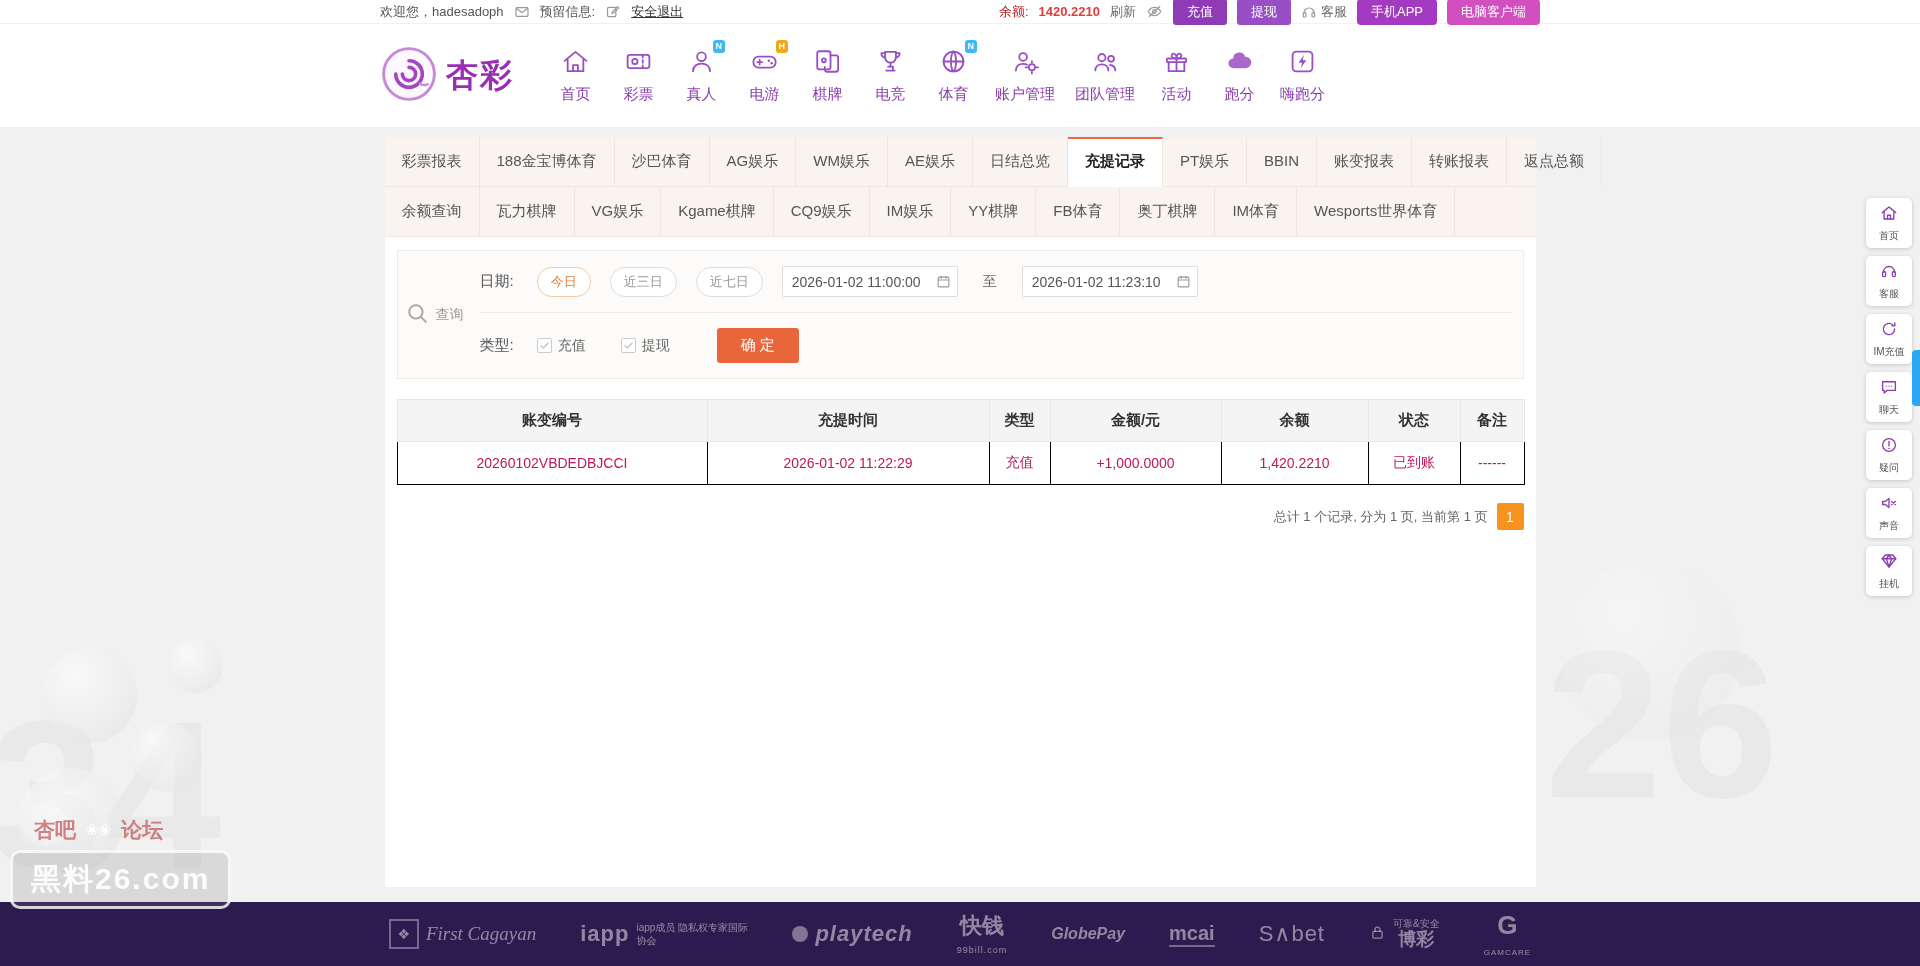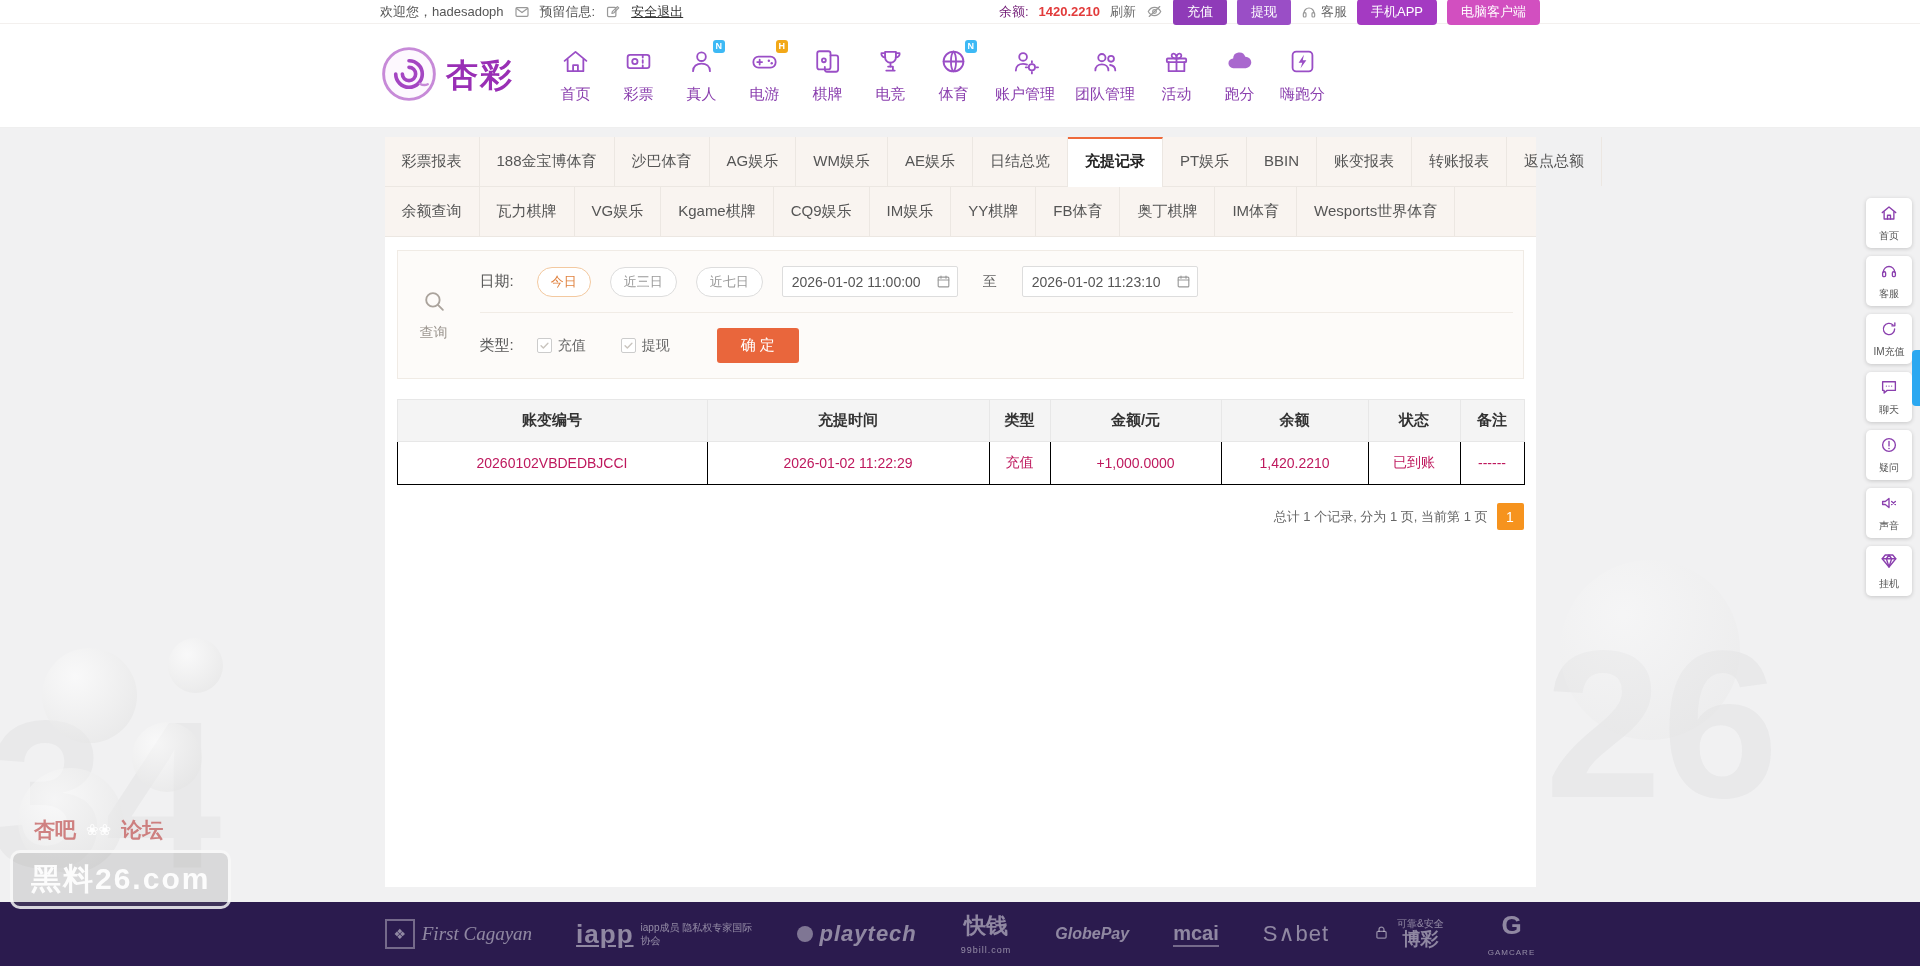--- a/index.html
+++ b/index.html
@@ -17,21 +17,21 @@
   .b3 { left:18px; top:768px; width:105px; height:105px; }
   .b4 { left:168px; top:638px; width:55px; height:55px; }
   .b5 { left:1560px; top:560px; width:180px; height:180px; opacity:.3; }
 
   
   .topbar { height:24px; background:#fff; border-bottom:1px solid #f3f0ee; position:relative; z-index:3; }
   .topbar-inner { width:1160px; margin:0 auto; height:100%; display:flex; align-items:center; gap:10px; font-size:13px; color:#555; }
   .icon { display:inline-flex; color:#999; vertical-align:middle; }
   .link-logout { color:#333; text-decoration:underline; cursor:pointer; }
   .tb-right { margin-left:auto; display:flex; align-items:center; gap:10px; }
-  .balance-label { color:#701a75; }
+  .balance-label { color:#b91c1c; }
   .balance-value { color:#e23b3b; font-weight:bold; }
   .tb-refresh { color:#666; cursor:pointer; }
   .tb-btn { color:#fff; font-size:13px; padding:4px 14px; border-radius:3px; border:none; cursor:pointer; font-family:inherit; }
   .btn-purple { background:#8f3bb8; }
   .btn-violet { background:#9a4ec6; }
   .btn-app { background:#a43ac2; border-radius:4px; }
   .btn-pc { background:#d24fc0; border-radius:4px; }
   .service { display:flex; gap:4px; color:#666; align-items:center; cursor:pointer; }
 
   
@@ -51,21 +51,21 @@
   .badge-yellow { background:#f2a818; }
 
   
   .card { width:1151px; margin:9px auto 0; background:#fff; min-height:750px; position:relative; z-index:2; }
   .tab-row { display:flex; background:#f9f4f0; border-bottom:1px solid #ece7e2; }
   .tab { padding:15px 17px; font-size:15px; color:#555; border-right:1px solid #ece7e2; cursor:pointer; white-space:nowrap; position:relative; }
   .tab.active { background:#fff; color:#222; border-top:2px solid #ee6a3c; padding-top:13px; margin-bottom:-1px; font-weight:bold; }
 
   
   .query { margin:13px 12px 0; border:1px solid #f0ebe5; background:#fdfbf9; display:flex; }
-  .query-left { width:72px; display:flex; flex-direction:column; align-items:center; justify-content:center; gap:6px; color:#aaa39c; }
+  .query-left { width:72px; display:flex; align-items:center; justify-content:center; gap:6px; color:#aaa39c; }
   .q-search-label { font-size:14px; color:#9b958f; }
   .query-main { flex:1; padding:0 10px; }
   .q-row { display:flex; align-items:center; padding:15px 0; gap:19px; }
   .q-row + .q-row { border-top:1px solid #f1ece6; }
   .q-label-inline { font-size:15px; color:#555; margin-right:4px; }
   .pill { border:1px solid #ddd; background:#fff; color:#999; font-size:13px; padding:5px 13px; border-radius:15px; cursor:pointer; font-family:inherit; }
   .pill.active { border-color:#f3c9a0; color:#e0823f; }
   .date-wrap { position:relative; }
   .date-input { width:176px; height:31px; border:1px solid #ddd; border-radius:2px; font-size:14px; color:#555; padding:0 28px 0 9px; background:#fff; font-family:inherit; }
   .cal-icon { position:absolute; right:7px; top:8px; color:#999; cursor:pointer; }
@@ -96,21 +96,21 @@
   
   .wm-forum { position:absolute; left:34px; top:816px; font-size:21px; font-weight:bold; color:rgba(198,100,100,.8); z-index:5; display:flex; gap:10px; align-items:center; }
   .wm-flower { color:rgba(255,255,255,.95); font-size:15px; font-weight:normal; }
   .wm-box { position:absolute; left:10px; top:850px; z-index:7; border:3px solid rgba(255,255,255,.8); border-radius:10px; padding:6px 18px; font-size:30px; font-weight:bold; color:rgba(255,255,255,.92); background:rgba(130,130,130,.22); letter-spacing:2px; }
 
   
   .footer { position:absolute; left:0; right:0; bottom:0; height:64px; background:#2b1b4e; display:flex; align-items:center; justify-content:center; gap:44px; z-index:4; }
   .flogo { display:flex; align-items:center; gap:7px; color:rgba(255,255,255,.48); cursor:pointer; }
   .fc-box { width:30px; height:30px; border:2px solid rgba(255,255,255,.35); display:flex; align-items:center; justify-content:center; font-size:14px; }
   .fc-text { font-family:"Liberation Serif", serif; font-style:italic; font-size:19px; }
-  .iapp-main { font-size:26px; font-weight:bold; letter-spacing:1px;text-decoration:underline; }
+  .iapp-main { font-size:22px; font-weight:bold; letter-spacing:1px; }
   .iapp-sub { width:112px; font-size:10px; line-height:1.35; }
   .pt-dot { width:16px; height:16px; border-radius:50%; background:rgba(255,255,255,.4); }
   .pt-text { font-size:22px; font-weight:bold; font-style:italic; letter-spacing:1px; }
   .col { display:flex; flex-direction:column; align-items:center; line-height:1.15; }
   .kq-main { font-size:22px; font-weight:bold; }
   .kq-sub { font-size:9px; letter-spacing:1px; }
   .gp-text { font-size:16px; font-style:italic; font-weight:bold; }
   .mcai-text { font-size:20px; font-weight:bold; border-bottom:2px solid rgba(255,255,255,.35); }
   .sbet-text { font-size:22px; font-weight:normal; letter-spacing:1px; }
   .bc-sub { font-size:10px; }

